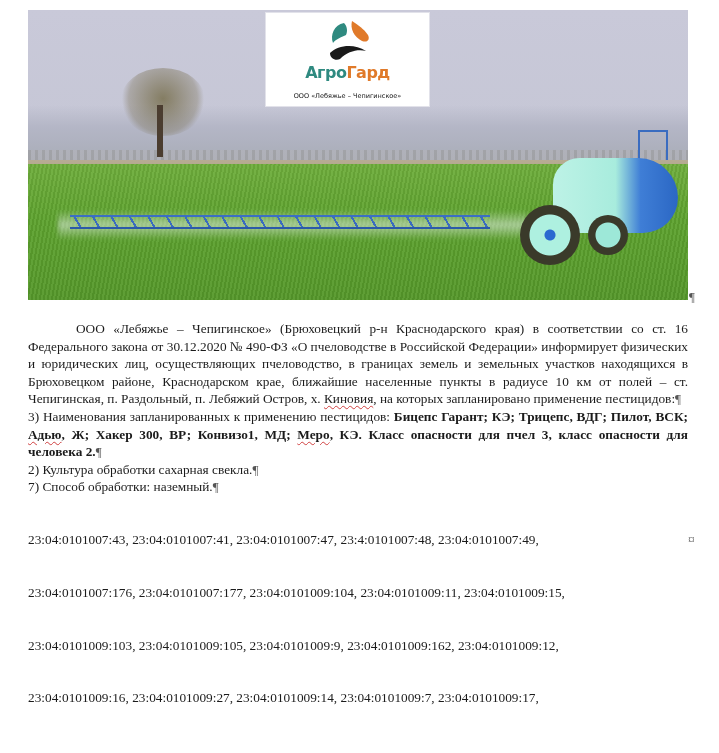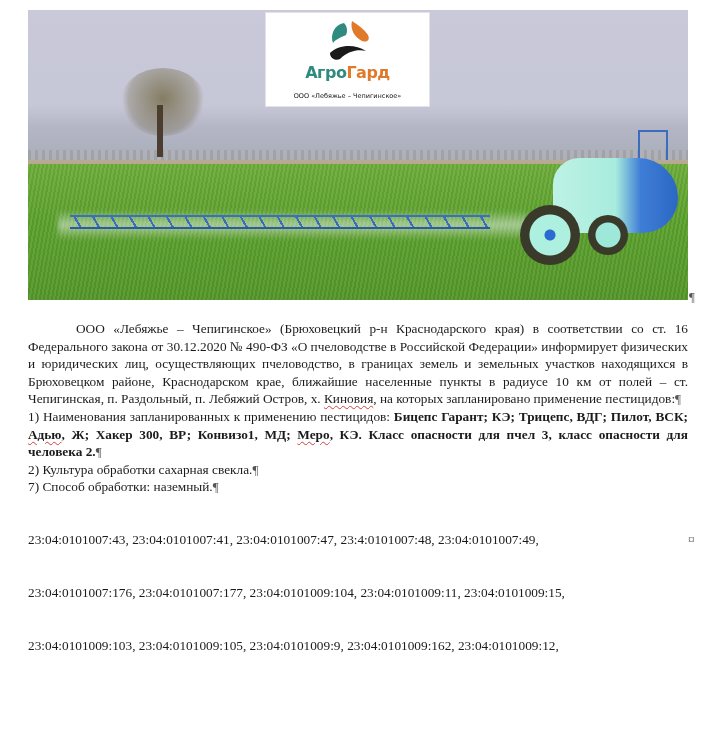--- a/index.html
+++ b/index.html
@@ -109,26 +109,27 @@
     <path d="M6 34 C14 26 30 24 42 32 C34 30 24 32 16 40 C12 42 6 40 6 34 Z" fill="#1a1a1a"></path>
   </svg>
   <div class="logo-word"><span class="a">Агро</span><span class="b">Гард</span></div>
   <div class="logo-sub">ООО «Лебяжье – Чепигинское»</div>
 </div>
 <span class="pilcrow-img mark">¶</span>
 
 <div class="doc">
   <p class="p indent"><span>ООО «Лебяжье – Чепигинское» (Брюховецкий р-н Краснодарского края) в соответствии со ст. 16 Федерального закона от 30.12.2020 № 490-ФЗ «О пчеловодстве в Российской Федерации» информирует физических и юридических лиц, осуществляющих пчеловодство, в границах земель и земельных участков находящихся в Брюховецком районе, Краснодарском крае, ближайшие населенные пункты в радиусе 10 км от полей – ст. Чепигинская, п. Раздольный, п. Лебяжий Остров, х. </span><span class="sq">Киновия</span><span>, на которых запланировано применение пестицидов:</span><span class="mark">¶</span></p>
 
-  <p class="p"><span>1) Наименования запланированных к применению пестицидов: </span><span class="b">Бицепс Гарант; КЭ; Трицепс, ВДГ; Пилот, ВСК; </span><span class="b sq">Адью</span><span class="b">, Ж; Хакер 300, ВР; Конвизо1, МД; </span><span class="b sq">Меро</span><span class="b">, КЭ. Класс опасности для пчел 3, класс опасности для человека 2.</span><span class="mark">¶</span></p>
+  <p class="p"><span>3) Наименования запланированных к применению пестицидов: </span><span class="b">Бицепс Гарант; КЭ; Трицепс, ВДГ; Пилот, ВСК; </span><span class="b sq">Адью</span><span class="b">, Ж; Хакер 300, ВР; Конвизо1, МД; </span><span class="b sq">Меро</span><span class="b">, КЭ. Класс опасности для пчел 3, класс опасности для человека 2.</span><span class="mark">¶</span></p>
 
   <p class="p"><span>2) Культура обработки сахарная свекла.</span><span class="mark">¶</span></p>
 
   <p class="p"><span>7) Способ обработки: наземный.</span><span class="mark">¶</span></p>
 
   <div class="cad" style="position:relative;">
     <div><span>23:04:0101007:43, 23:04:0101007:41, 23:04:0101007:47, 23:4:0101007:48, 23:04:0101007:49,</span><span class="mark" style="position:absolute; left:660px;">¤</span></div>
     <div>23:04:0101007:176, 23:04:0101007:177, 23:04:0101009:104, 23:04:0101009:11, 23:04:0101009:15,</div>
     <div>23:04:0101009:103, 23:04:0101009:105, 23:04:0101009:9, 23:04:0101009:162, 23:04:0101009:12,</div>
+    <div>23:04:0101009:16, 23:04:0101009:27, 23:04:0101009:14, 23:04:0101009:7, 23:04:0101009:17,</div>
     
   </div>
 
 </div>
 
 </body></html>

